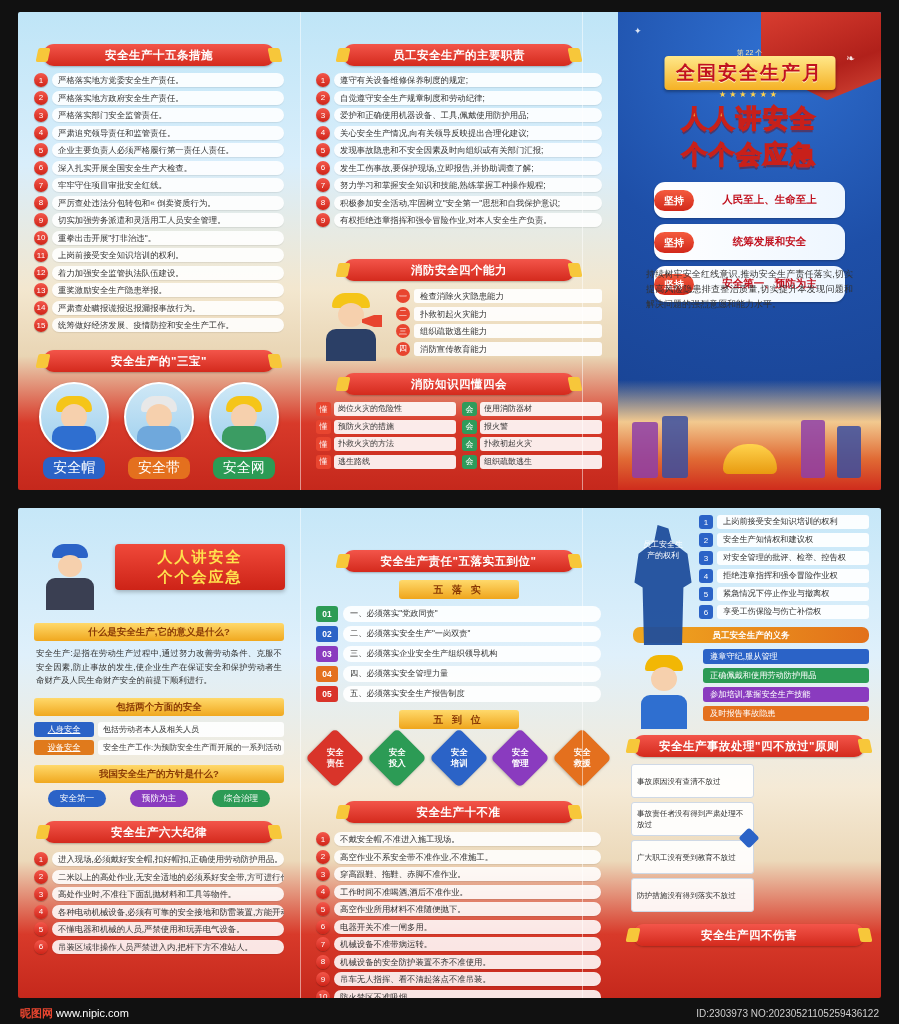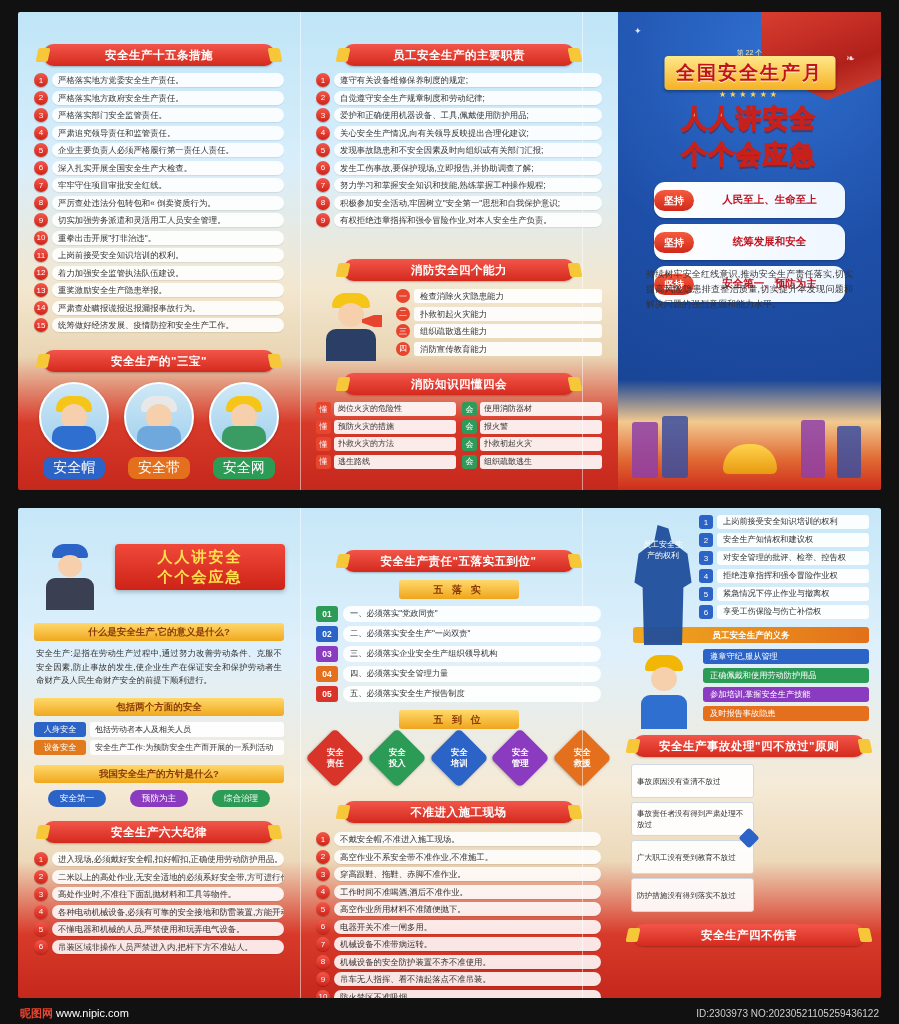--- a/index.html
+++ b/index.html
@@ -103,22 +103,22 @@
      align-items:center;justify-content:center;box-shadow:0 2px 4px rgba(0,0,0,.25);}
   .redbanner span{color:#ffe14d;font-size:15px;font-weight:bold;letter-spacing:2px;line-height:20px;}
 
   .ybar{margin:9px 16px 0;height:18px;line-height:18px;border-radius:3px;
         background:linear-gradient(180deg,#ffd96b,#f0a81f);color:#8a3a05;font-size:9.5px;
         font-weight:bold;text-align:center;}
   .ptext{margin:6px 18px 0;font-size:8.4px;line-height:13.5px;color:#333;text-align:justify;}
 
   .tbl{margin:6px 16px 0;}
   .trow{display:flex;align-items:center;margin-bottom:3.5px;}
-  .tk{flex:none;width:52px;height:15px;line-height:15px;text-align:center;border-radius:3px;
-      background:#2b63c7;color:#fff;font-size:8.2px;margin-right:4px;}
+  .tk{flex:none;width:60px;height:15px;line-height:15px;text-align:center;border-radius:3px;
+      background:#2b63c7;color:#fff;font-size:8.2px;margin-right:4px;text-decoration:underline;}
   .tk.o{background:#e07a1c;}
   .tv{flex:1;height:15px;line-height:15px;background:rgba(255,255,255,.9);border-radius:3px;
       font-size:8px;color:#333;padding:0 5px;white-space:nowrap;overflow:hidden;}
 
   .pills{display:flex;justify-content:space-around;margin:7px 18px 0;}
   .pill{padding:2.5px 12px;border-radius:9px;color:#fff;font-size:8.6px;}
 
   
   .subhdr{margin:8px auto 0;width:120px;height:19px;border-radius:3px;
      background:linear-gradient(180deg,#ffd96b,#efa51c);color:#8a3a05;font-size:10px;font-weight:bold;
@@ -558,21 +558,21 @@
           <div class="dmd" style="background:#8a3bbf;">
               <span><b>安全</b><br><b>管理</b></span>
             </div>
           <div class="dmd" style="background:#e4701e;">
               <span><b>安全</b><br><b>救援</b></span>
             </div>
         </div>
 
         <div class="hdr-wrap" style="margin-top:22px;">
           <div class="hdr">
-            <span>不准进入施工现场</span>
+            <span>安全生产十不准</span>
           </div>
         </div>
         <div class="nlist" style="margin-top:9px;">
           <div class="nrow">
               <div class="num">1</div>
               <div class="ntext">不戴安全帽,不准进入施工现场。</div>
             </div>
           <div class="nrow">
               <div class="num">2</div>
               <div class="ntext">高空作业不系安全带不准作业,不准施工。</div>
@@ -640,21 +640,21 @@
                 <div class="rno">5</div>
                 <div class="rtx">紧急情况下停止作业与撤离权</div>
               </div>
             <div class="rrow">
                 <div class="rno">6</div>
                 <div class="rtx">享受工伤保险与伤亡补偿权</div>
               </div>
           </div>
         </div>
 
-        <div class="obar" style="margin-top:8px;margin-left:16px;">员工安全生产的义务</div>
+        <div class="obar" style="margin-top:8px;margin-left:16px;border-radius:7px;">员工安全生产的义务</div>
 
         <div style="position:relative;">
           <div style="position:absolute;left:14px;top:6px;width:66px;height:74px;">
             <div style="position:absolute;left:14px;top:0;width:38px;height:16px;border-radius:19px 19px 3px 3px;background:#f2b705;"></div>
             <div style="position:absolute;left:20px;top:12px;width:26px;height:24px;border-radius:50%;background:#f6d0ad;"></div>
             <div style="position:absolute;left:10px;bottom:0;width:46px;height:34px;border-radius:9px 9px 0 0;background:#2f6fd0;"></div>
           </div>
           <div class="glist">
             <div class="grow" style="background:#2b63c7;">遵章守纪,服从管理</div>
             <div class="grow" style="background:#2c9b55;">正确佩戴和使用劳动防护用品</div>

